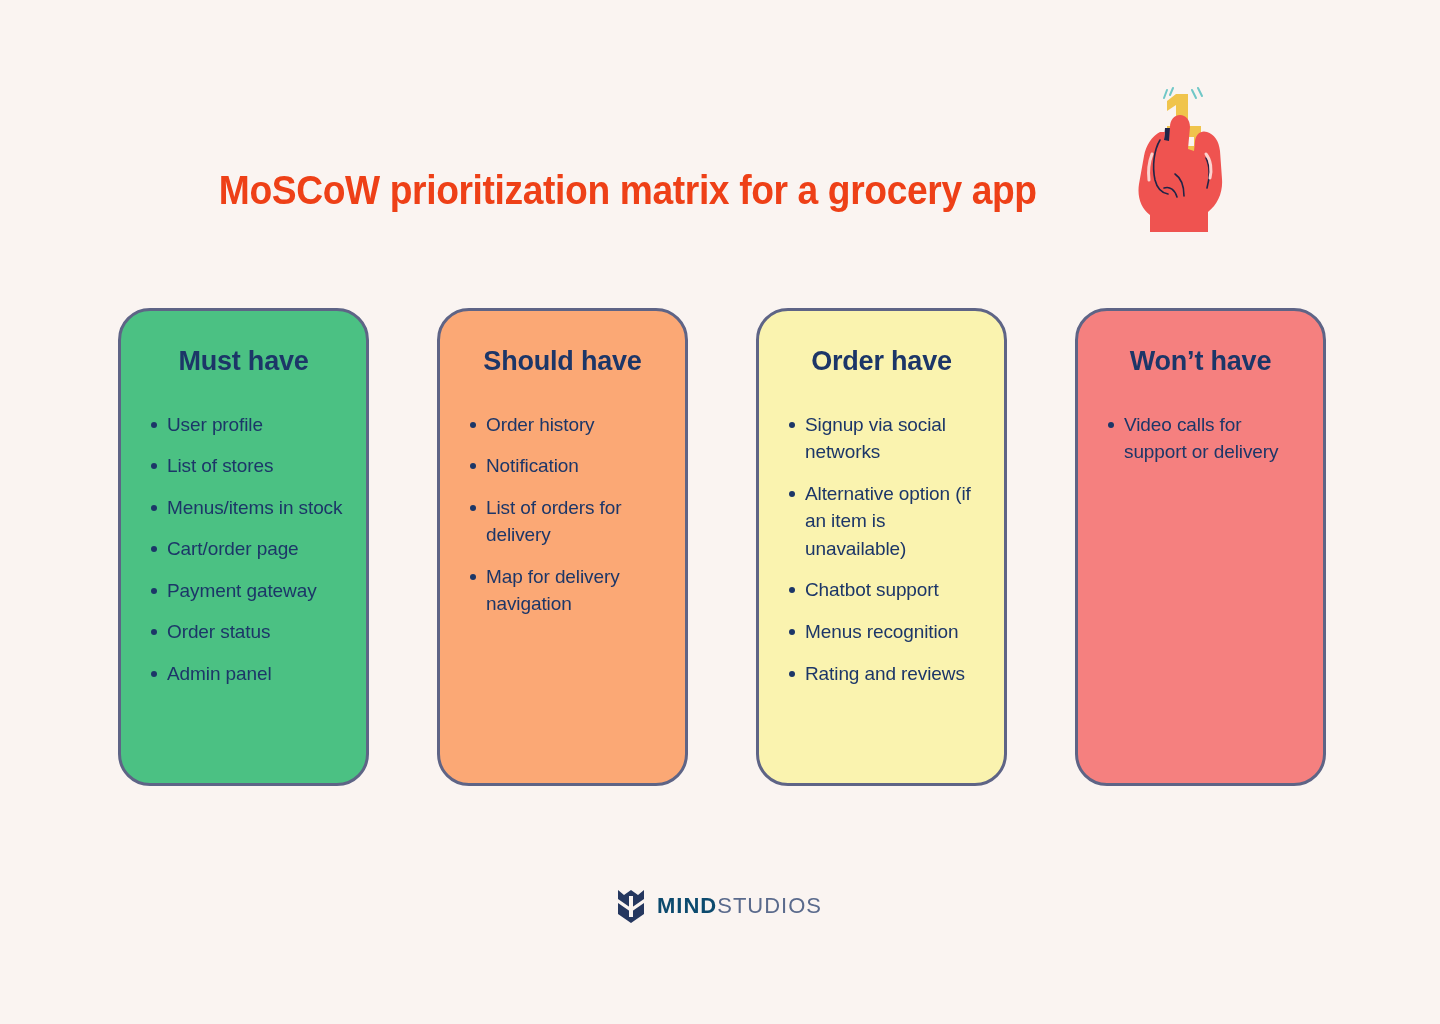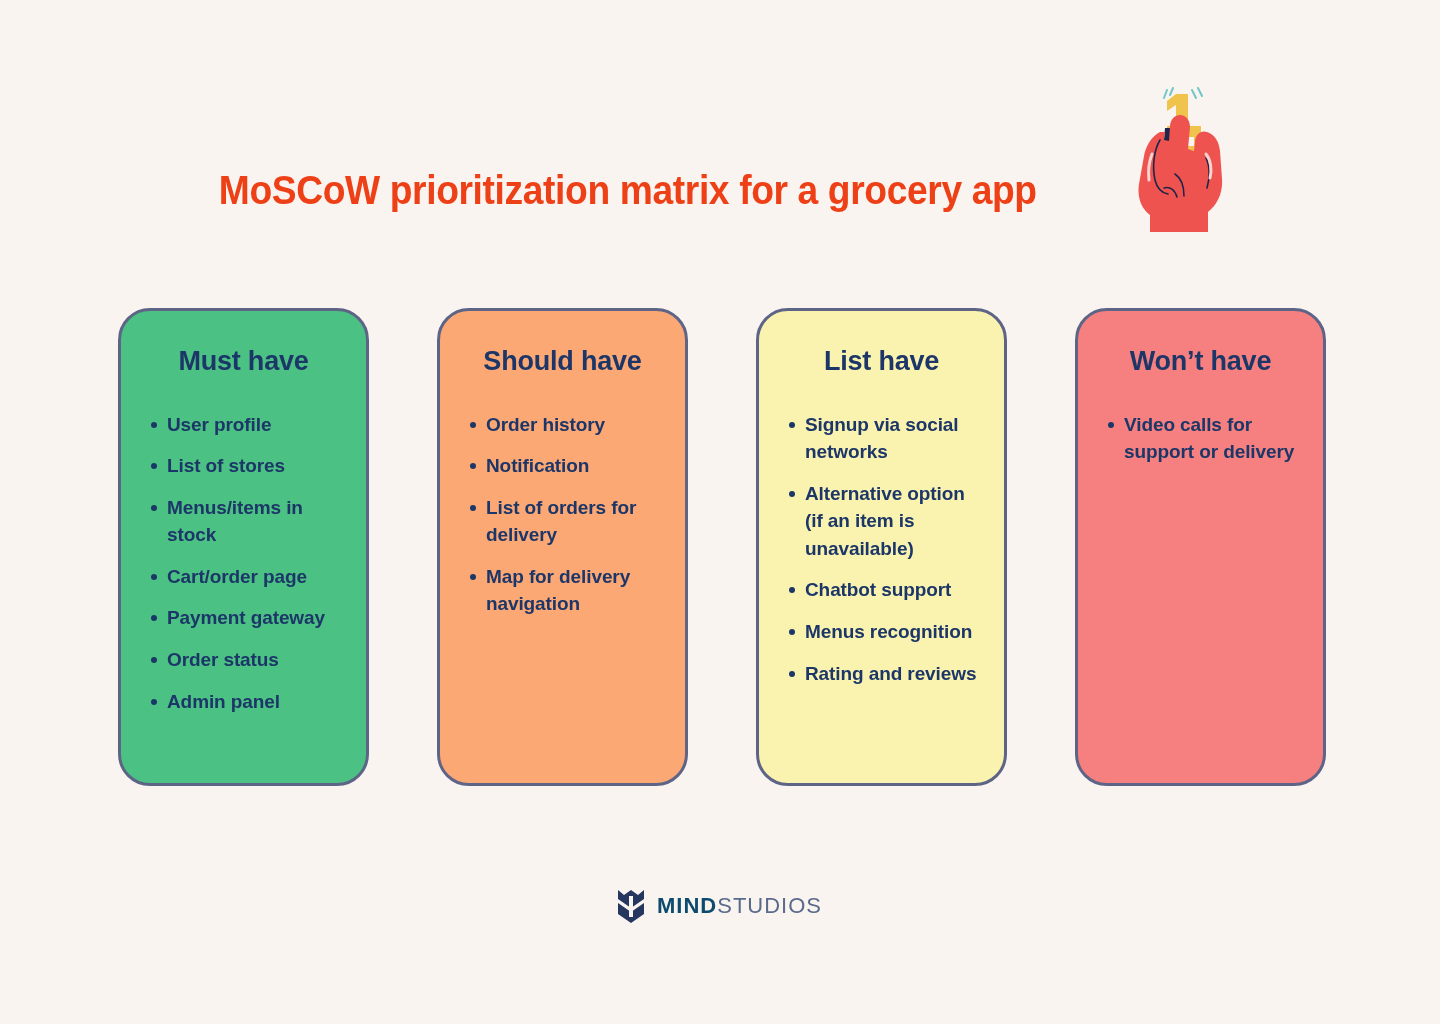--- a/index.html
+++ b/index.html
@@ -87,21 +87,21 @@
 
   .card-list {
     list-style: none;
     padding: 0 0 0 24px;
     margin: 0;
   }
 
   .card-list li {
     position: relative;
     font-size: 19px;
-    font-weight: bold;
+    font-weight: normal;
     color: #1C3668;
     line-height: 1.45;
     margin-bottom: 14px;
     letter-spacing: -0.1px;
   }
 
   .card-list li::before {
     content: "";
     position: absolute;
     left: -16px;
@@ -202,21 +202,21 @@
     <div class="card-title">Should have</div>
     <ul class="card-list">
       <li>Order history</li>
       <li>Notification</li>
       <li>List of orders for delivery</li>
       <li>Map for delivery navigation</li>
     </ul>
   </div>
 
   <div class="card card-yellow">
-    <div class="card-title">List have</div>
+    <div class="card-title">Order have</div>
     <ul class="card-list">
       <li>Signup via social networks</li>
       <li>Alternative option (if an item is unavailable)</li>
       <li>Chatbot support</li>
       <li>Menus recognition</li>
       <li>Rating and reviews</li>
     </ul>
   </div>
 
   <div class="card card-red">

